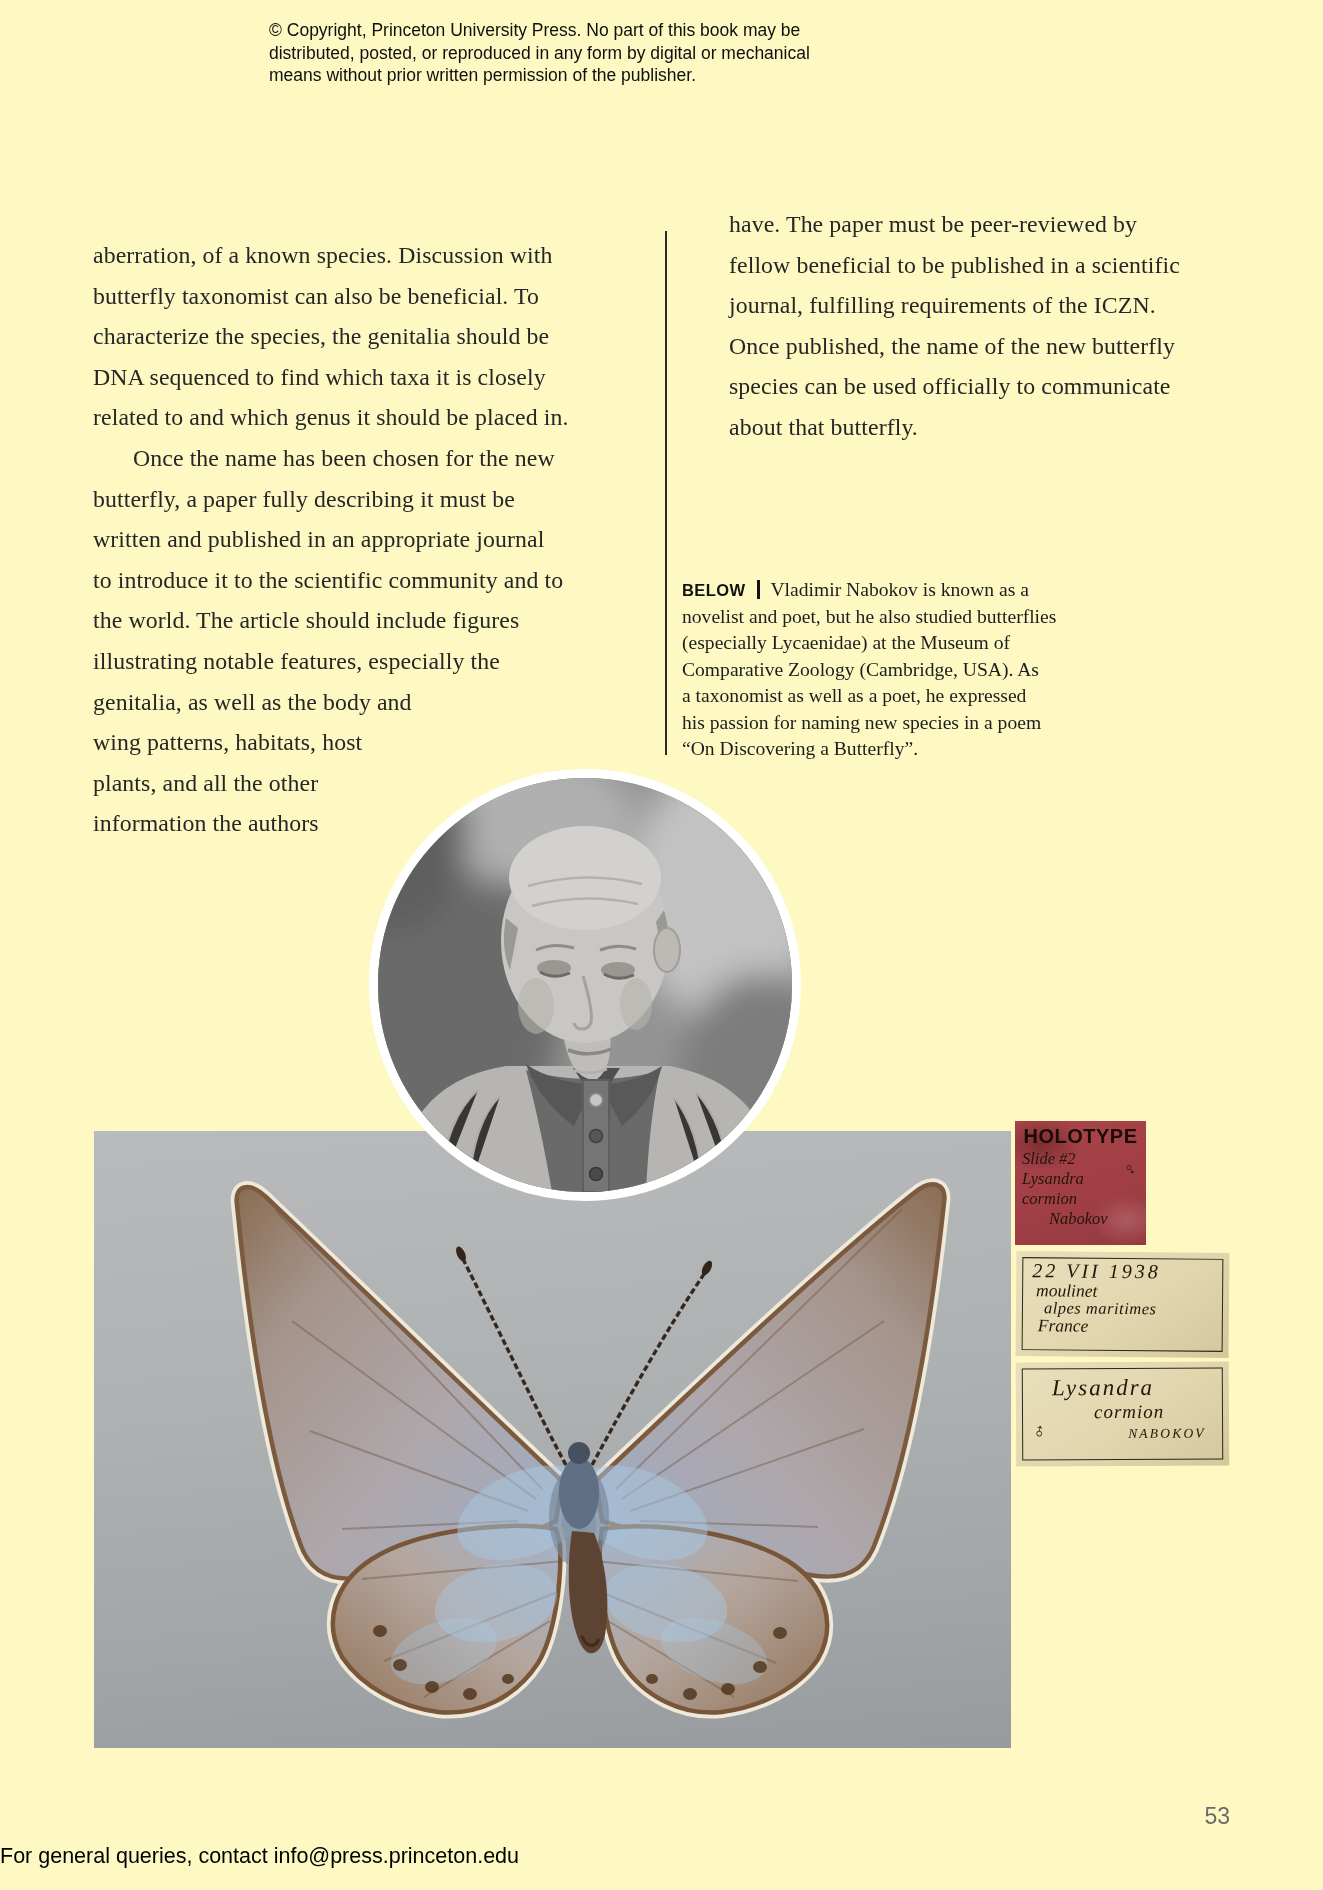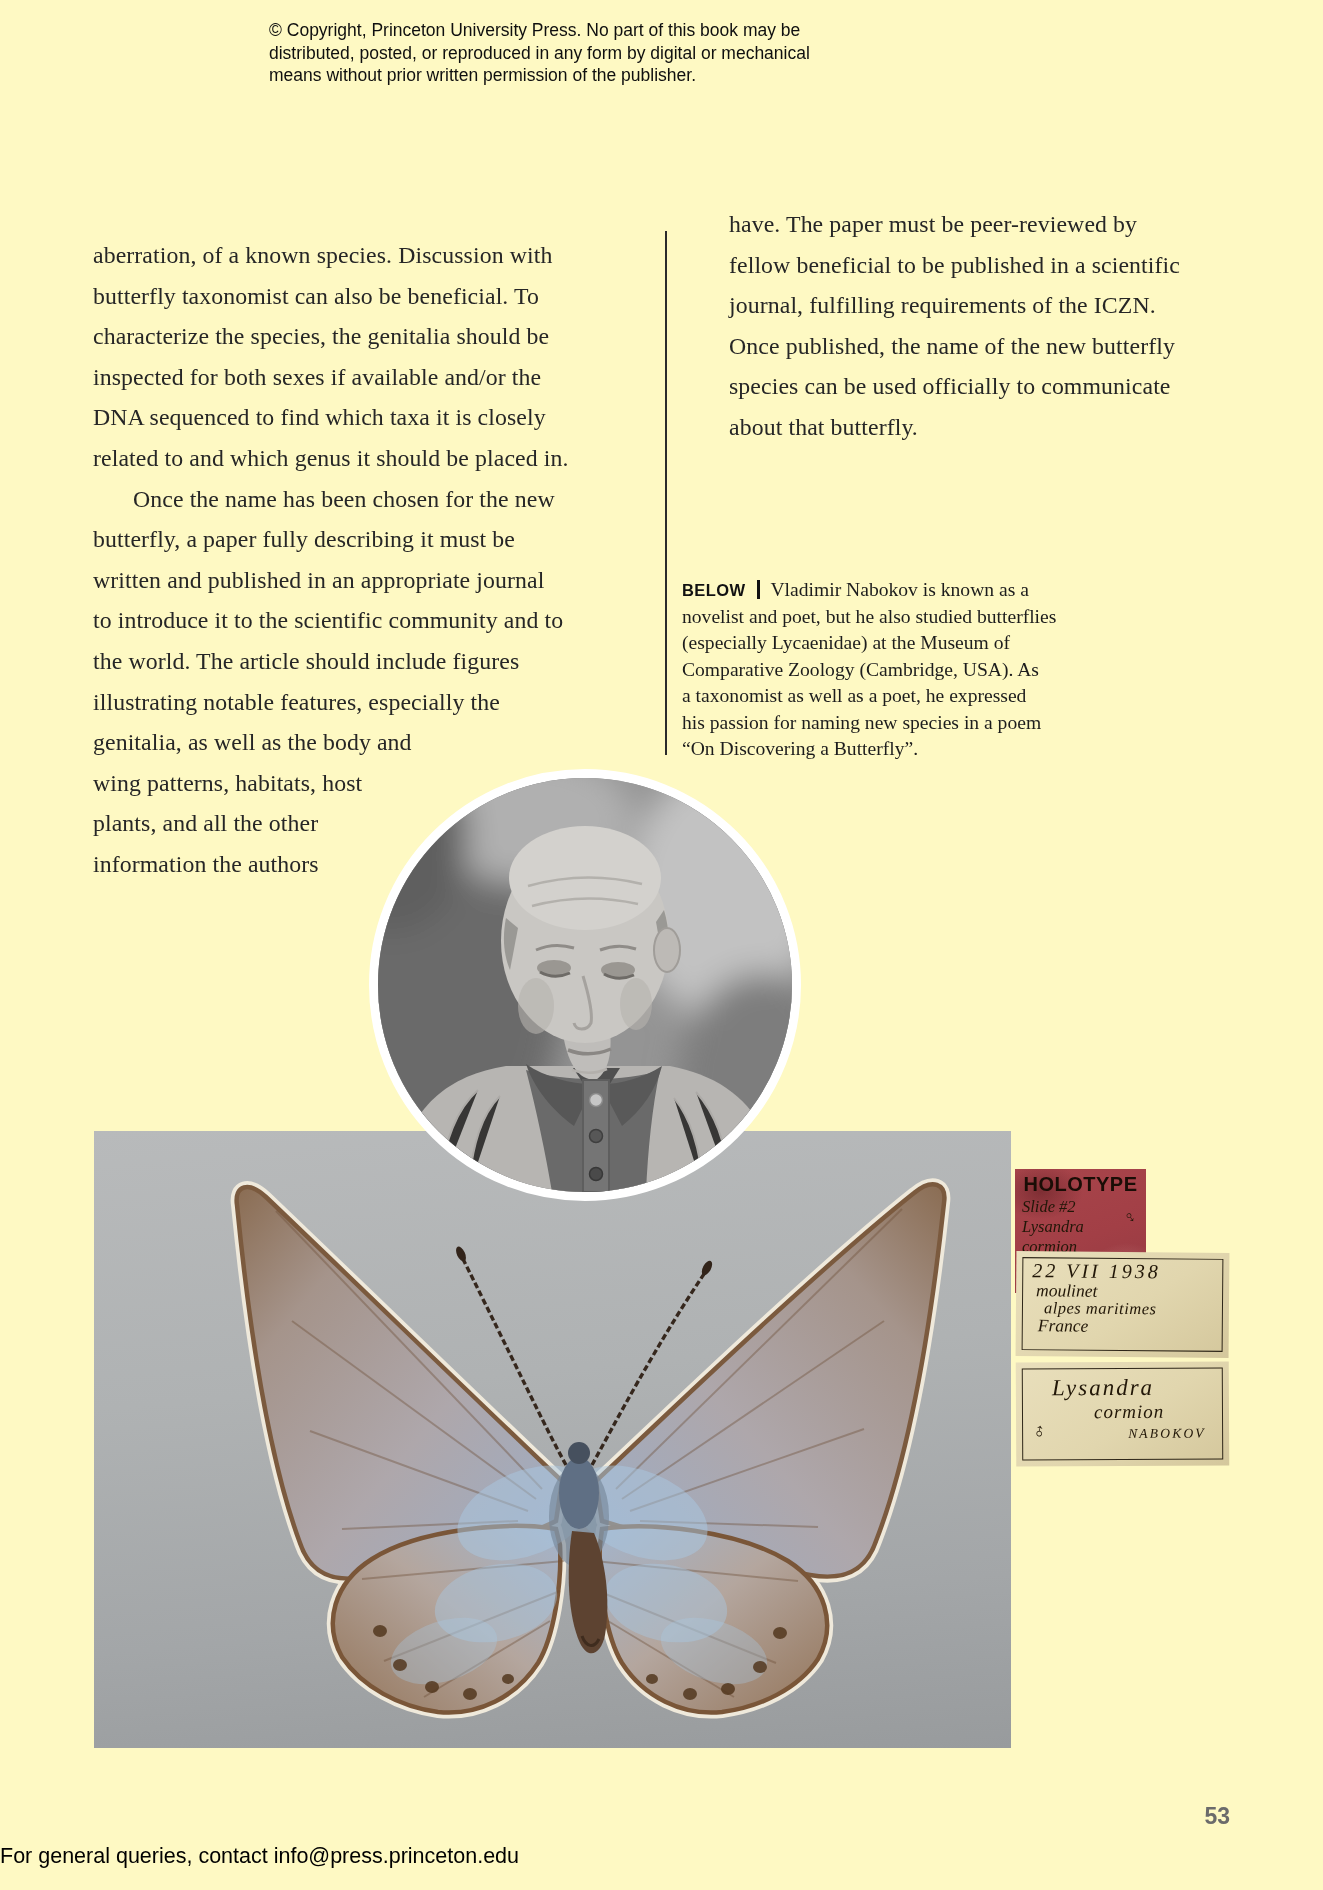--- a/index.html
+++ b/index.html
@@ -33,21 +33,21 @@
   .photo{position:absolute;left:94px;top:1131px;width:917px;height:617px;
          background:linear-gradient(175deg,#b8babb 0%,#afb2b3 40%,#a3a6a8 75%,#989b9d 100%);}
   .photo svg{display:block;width:100%;height:100%;}
 
   
   .label-red{position:absolute;left:1015px;top:1121px;width:131px;height:124px;
              background:
                radial-gradient(60px 40px at 20% 18%,rgba(60,12,16,.38),rgba(60,12,16,0) 70%),
                radial-gradient(50px 36px at 85% 80%,rgba(255,214,205,.20),rgba(255,214,205,0) 70%),
                linear-gradient(160deg,#a8454b 0%,#a23f46 55%,#933a41 100%);
-             color:#1c1008;overflow:hidden;margin-top:48px;}
+             color:#1c1008;overflow:hidden;}
   .lr-title{font-family:"Liberation Sans",sans-serif;font-weight:bold;font-size:20px;letter-spacing:.5px;
             text-align:center;margin-top:4px;color:#1a0d06;transform:scaleY(1.05);}
   .hand{font-family:"Liberation Serif",serif;font-style:italic;color:#221708;}
   .lr-row{position:relative;margin:1px 0 0 7px;font-size:16.5px;line-height:19px;}
   .lr-male{position:absolute;right:10px;top:38px;font-size:17px;transform:rotate(100deg);font-style:normal;}
   .lr-author{margin-left:34px;}
 
   .label-cream{position:absolute;left:1016px;width:213px;height:105px;
                background:linear-gradient(145deg,#e9dfbc 0%,#e1d6ae 55%,#d4c79c 100%);
                box-sizing:border-box;}
@@ -60,40 +60,39 @@
   .loc-l4{margin:0 0 0 22px;font-size:17.5px;line-height:18px;}
   .det-l1{margin:14px 0 0 36px;font-size:23px;line-height:24px;letter-spacing:2px;}
   .det-l2{margin:2px 0 0 78px;font-size:19px;line-height:20px;letter-spacing:1px;}
   .det-row{position:relative;margin-top:2px;}
   .det-male{position:absolute;left:16px;top:-4px;font-size:20px;font-style:normal;color:#221708;
             transform:rotate(-35deg);}
   .det-author{margin-left:112px;font-size:13.5px;letter-spacing:2.2px;font-style:italic;}
 
   
   .pagenum{position:absolute;left:1160px;top:1803px;width:70px;text-align:right;
-           font-family:"Liberation Sans",sans-serif;font-weight:bold;font-size:23px;color:#6b6b6b;}
+           font-family:"Liberation Sans",sans-serif;font-weight:normal;font-size:23px;color:#6b6b6b;}
   .footer{position:absolute;left:0;top:1844px;width:1323px;text-align:left;
           font-family:"Liberation Sans",sans-serif;font-size:21.5px;color:#000;}
 </style>
 </head>
 <body>
 
 <div class="page">
 
   <div class="copyright">
     <div>© Copyright, Princeton University Press. No part of this book may be</div>
     <div>distributed, posted, or reproduced in any form by digital or mechanical</div>
     <div>means without prior written permission of the publisher.</div>
   </div>
 
   <div class="leftcol">
     <div class="bl">aberration, of a known species. Discussion with</div>
     <div class="bl">butterfly taxonomist can also be beneficial. To</div>
     <div class="bl">characterize the species, the genitalia should be</div>
-    <div class="bl">inspected for both sexes if available and/or the</div>
     <div class="bl">DNA sequenced to find which taxa it is closely</div>
     <div class="bl">related to and which genus it should be placed in.</div>
     <div class="bl indent">Once the name has been chosen for the new</div>
     <div class="bl">butterfly, a paper fully describing it must be</div>
     <div class="bl">written and published in an appropriate journal</div>
     <div class="bl">to introduce it to the scientific community and to</div>
     <div class="bl">the world. The article should include figures</div>
     <div class="bl">illustrating notable features, especially the</div>
     <div class="bl">genitalia, as well as the body and</div>
     <div class="bl">wing patterns, habitats, host</div>

